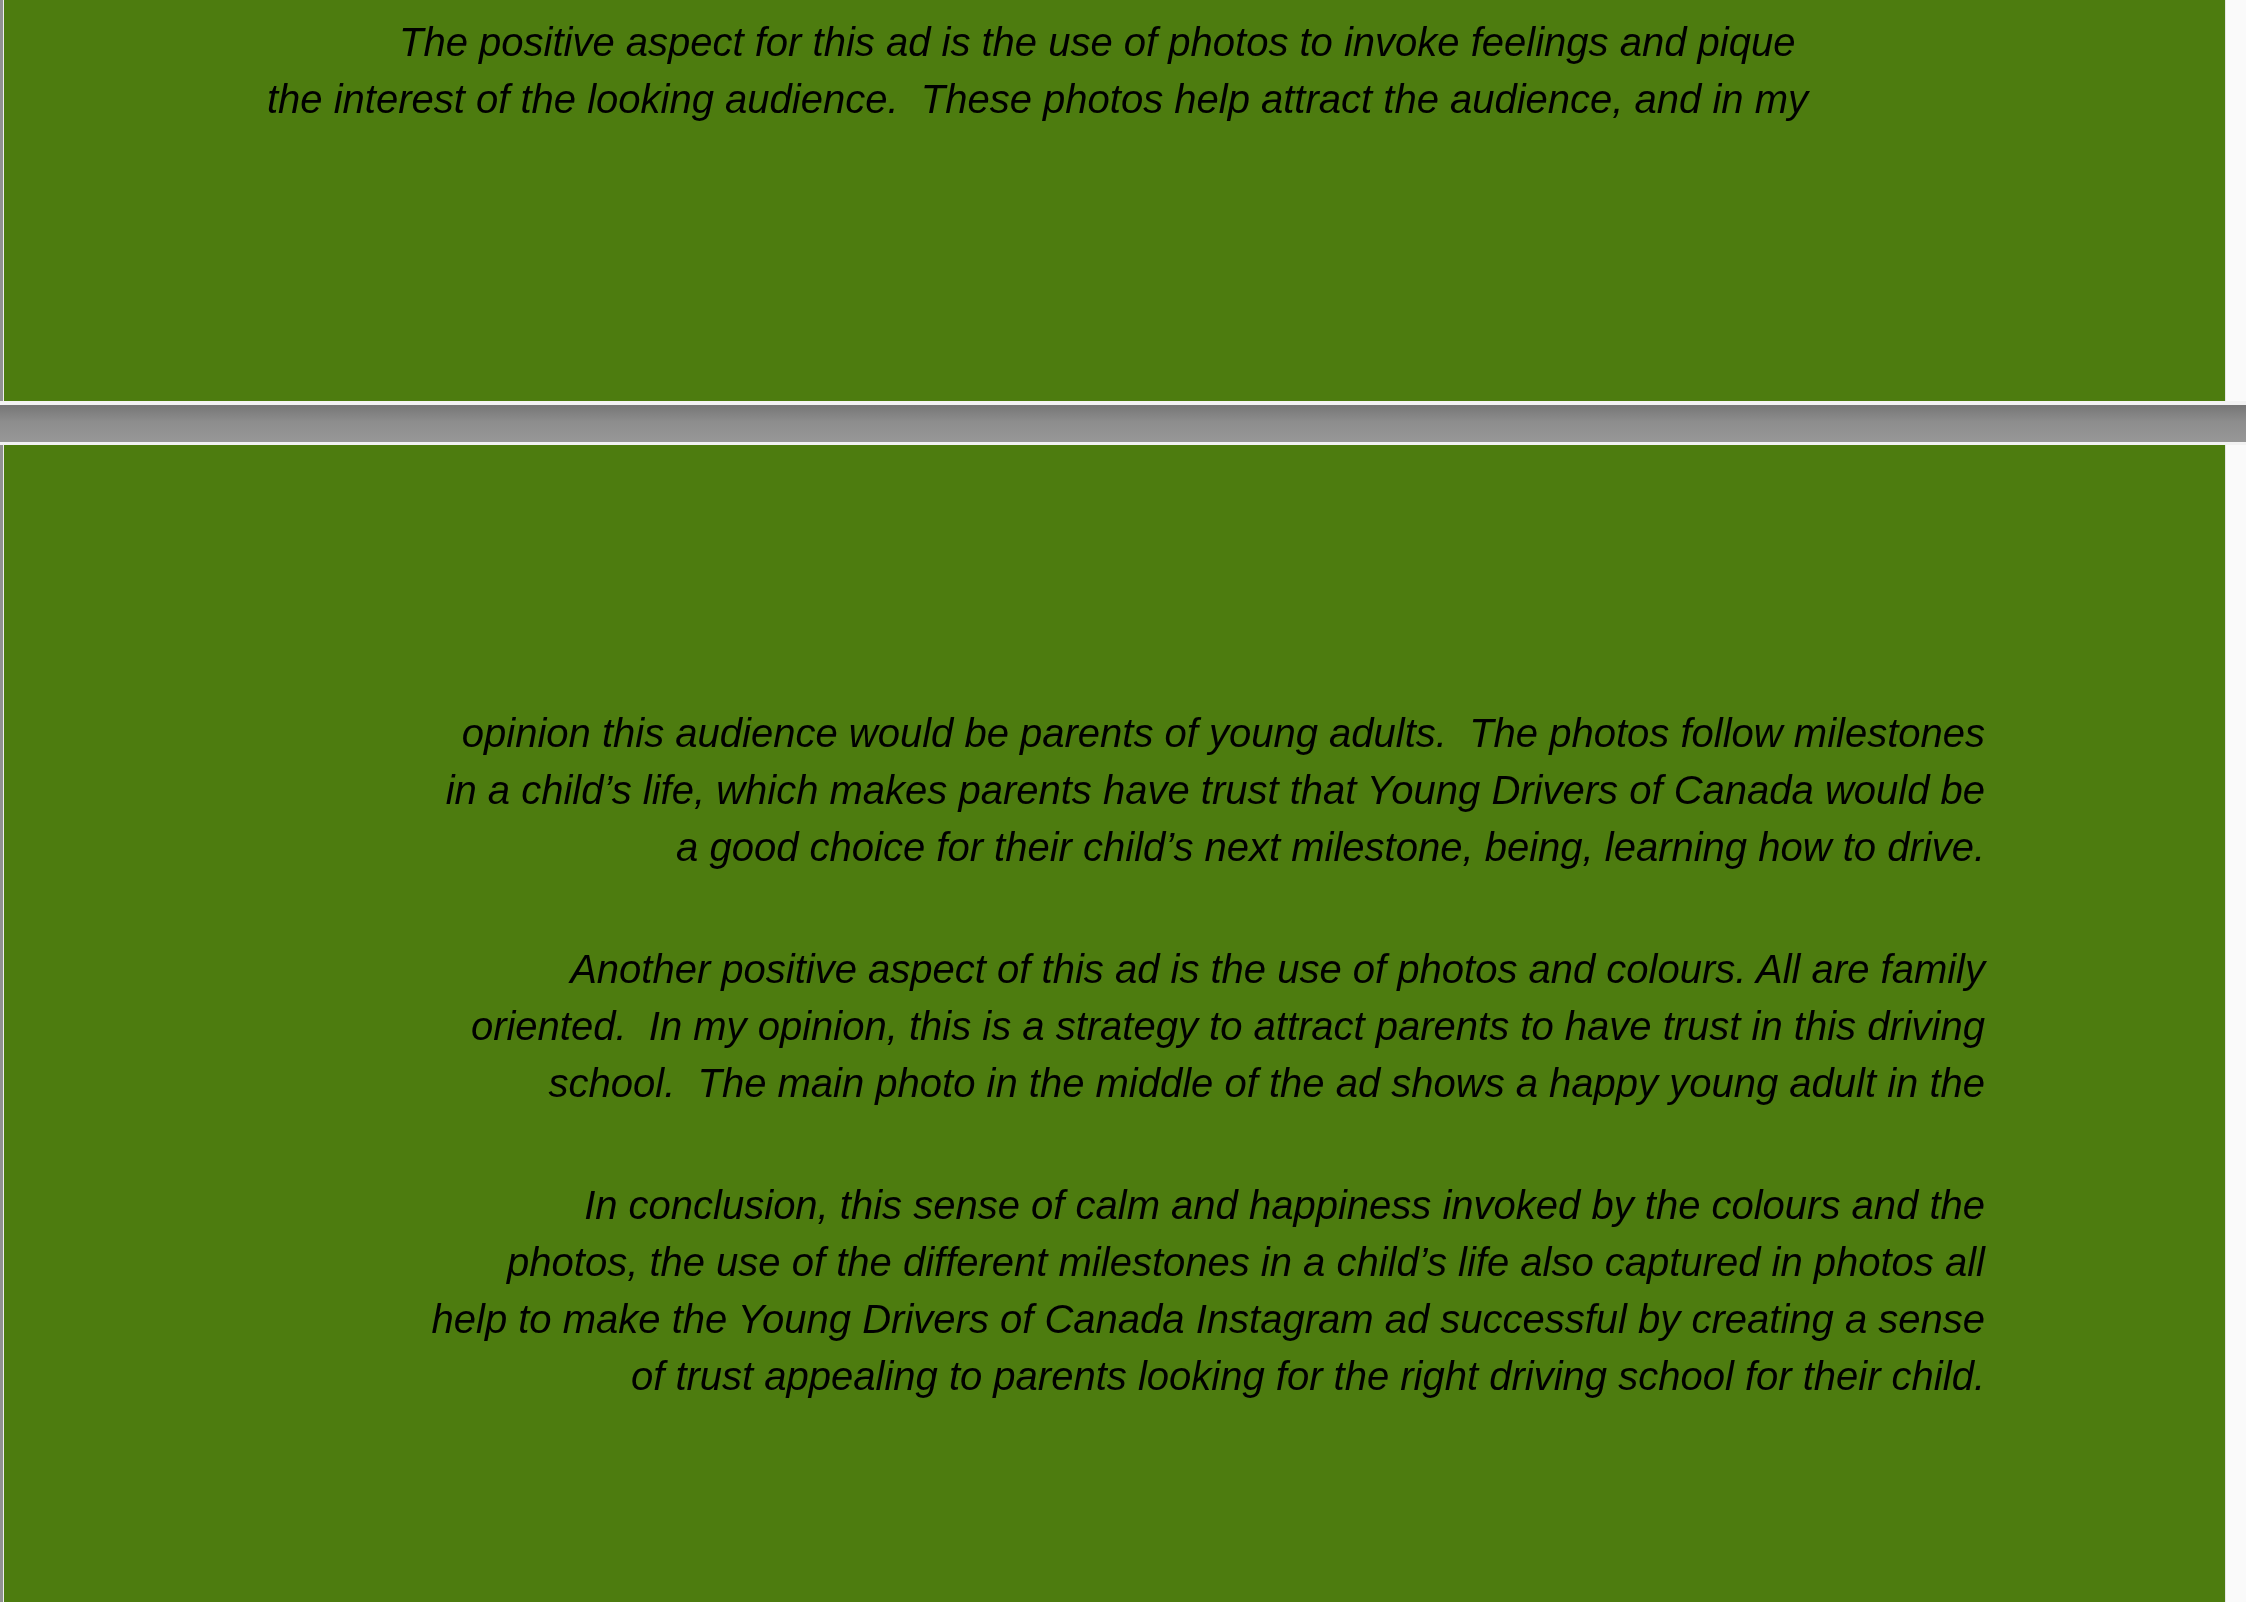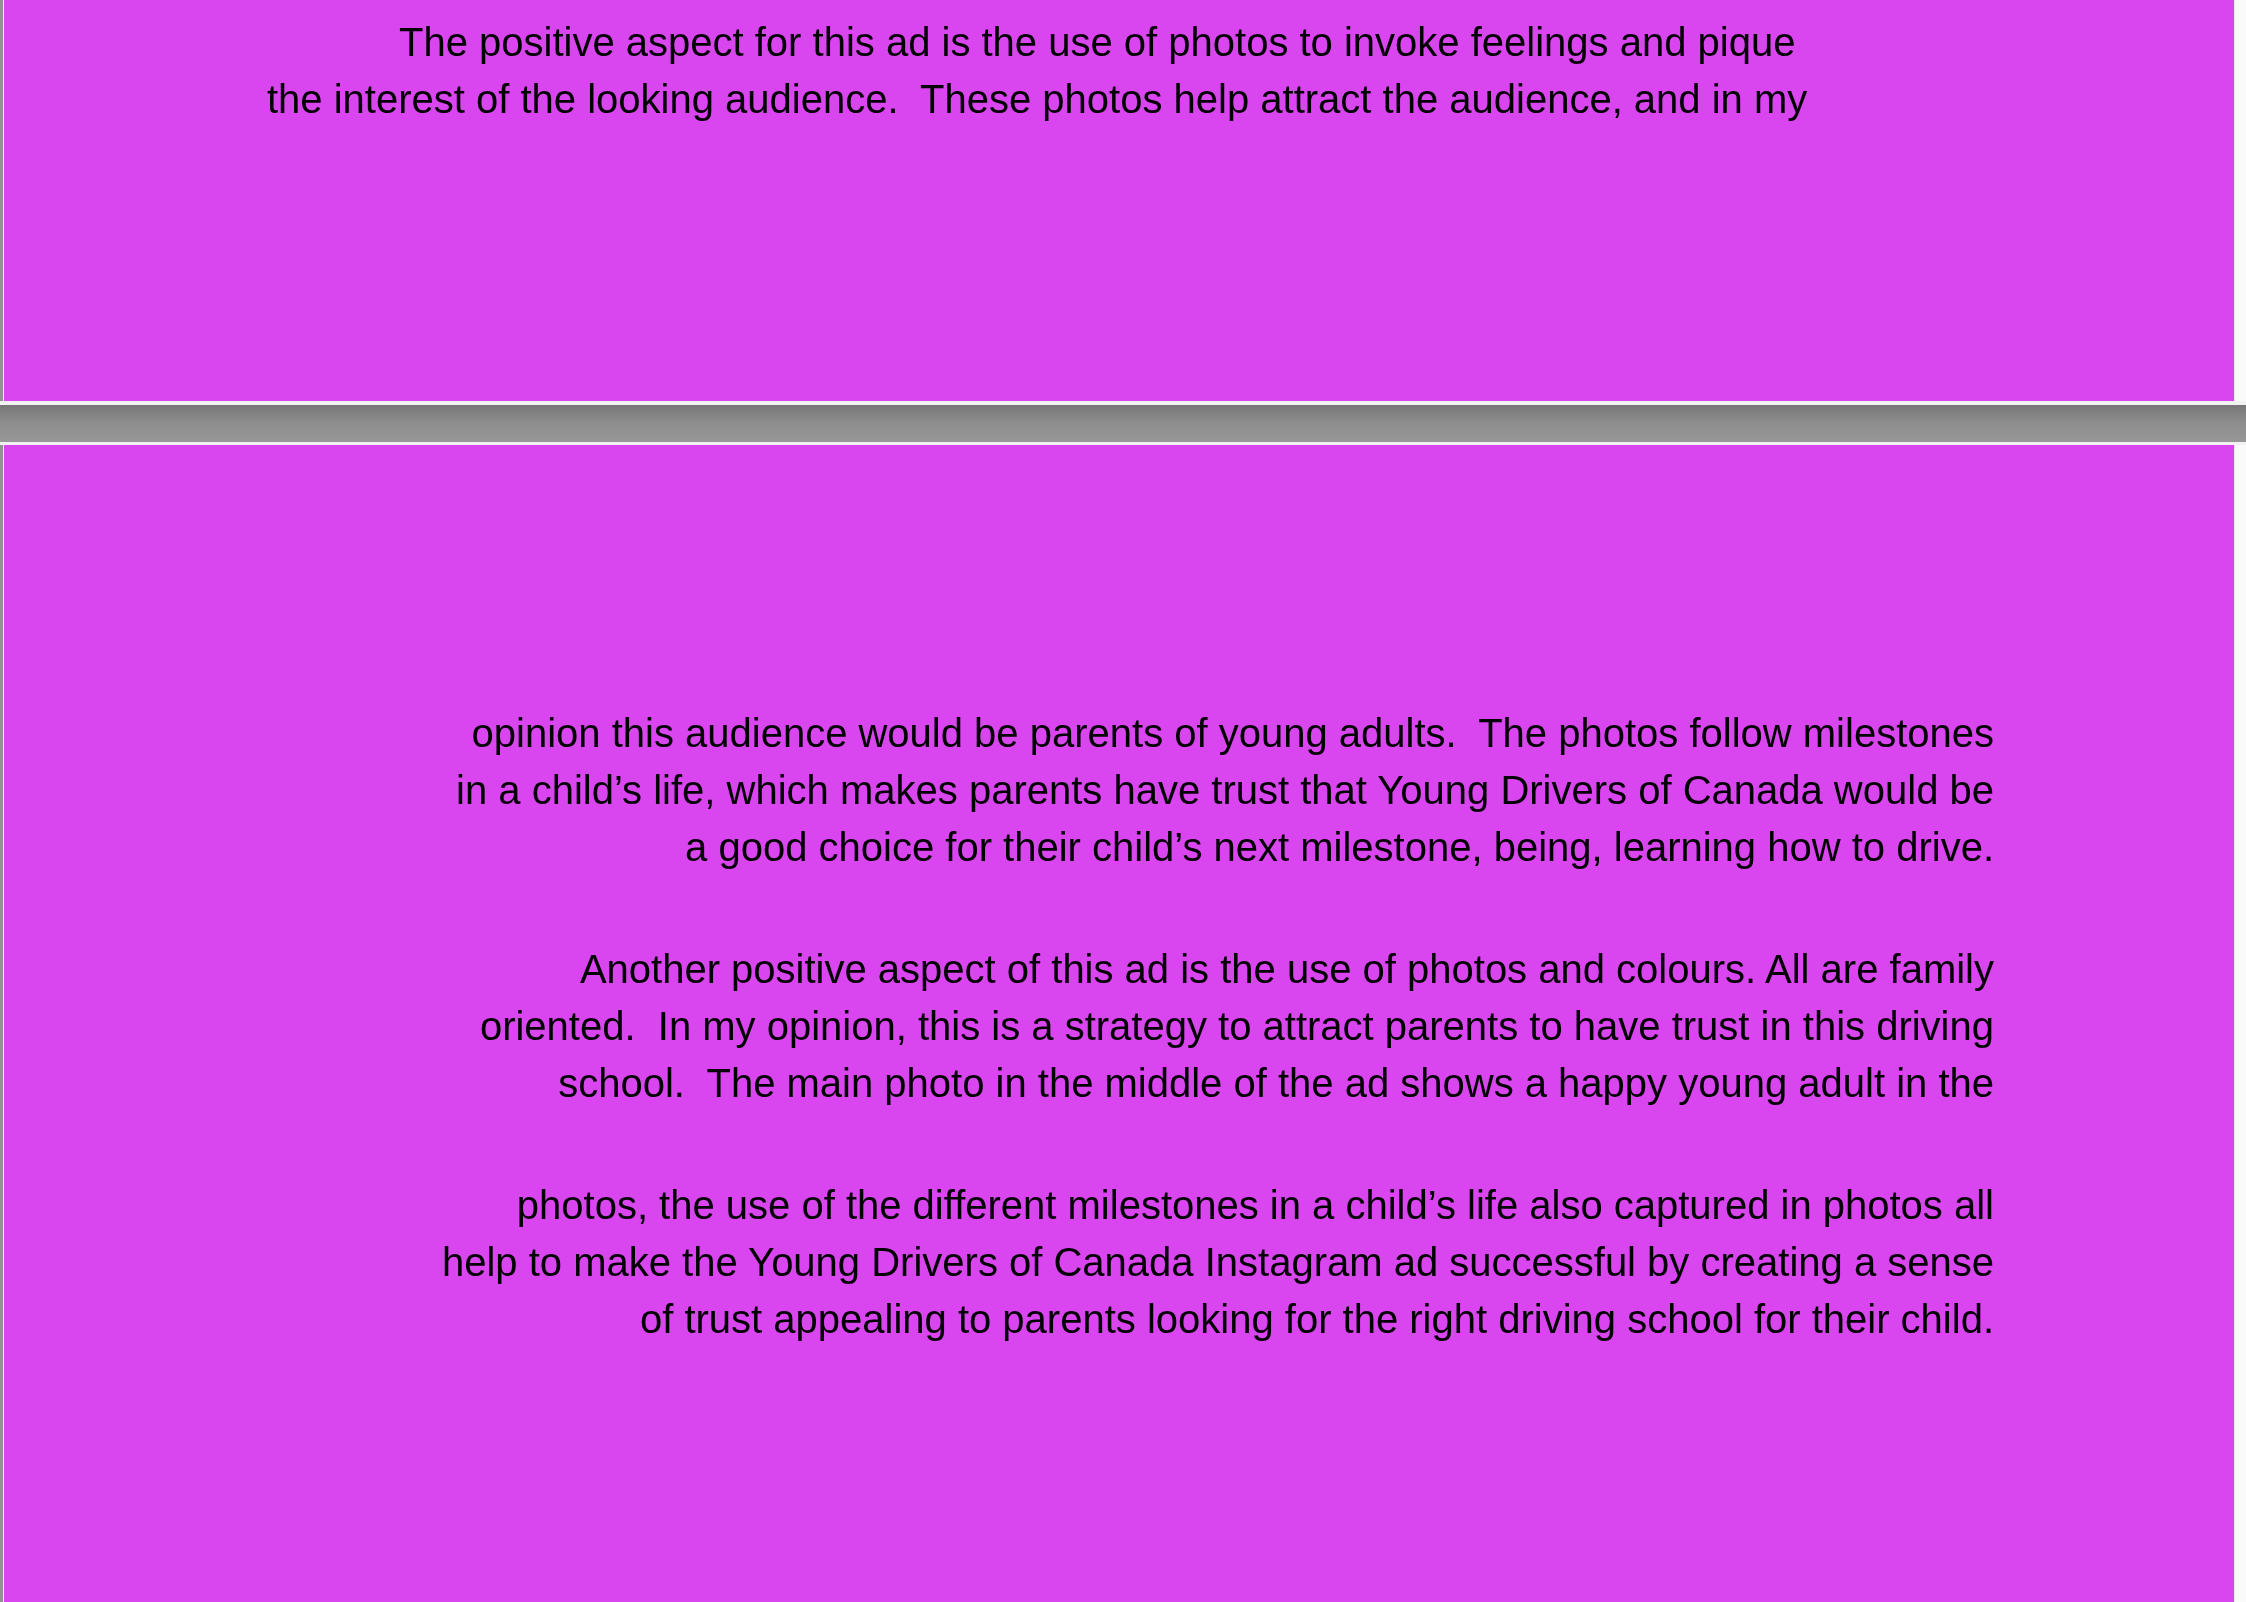--- a/index.html
+++ b/index.html
@@ -23,25 +23,26 @@
     left: 0;
     top: 0;
     width: 3px;
     height: 1602px;
     background: #919191;
     z-index: 3;
   }
   .page {
     position: absolute;
     left: 3px;
-    right: 11px;
-    background: #d946ef;
+    right: 20px;
+    background: #4d7c0f;
     border-left: 1px solid #ededed;
     border-right: 1px solid #e6e6e6;
     z-index: 1;
+    font-style: italic;
   }
   .page-1 {
     top: 0;
     height: 401px;
   }
   .page-2 {
     top: 445px;
     height: 1157px;
     text-align: right;
   }
@@ -110,20 +111,21 @@
         <div class="line">opinion this audience would be parents of young adults.  The photos follow milestones</div>
         <div class="line">in a child’s life, which makes parents have trust that Young Drivers of Canada would be</div>
         <div class="line">a good choice for their child’s next milestone, being, learning how to drive.</div>
       </div>
       <div class="para">
         <div class="line indent">Another positive aspect of this ad is the use of photos and colours. All are family</div>
         <div class="line">oriented.  In my opinion, this is a strategy to attract parents to have trust in this driving</div>
         <div class="line">school.  The main photo in the middle of the ad shows a happy young adult in the</div>
       </div>
       <div class="para">
+        <div class="line indent">In conclusion, this sense of calm and happiness invoked by the colours and the</div>
         <div class="line">photos, the use of the different milestones in a child’s life also captured in photos all</div>
         <div class="line">help to make the Young Drivers of Canada Instagram ad successful by creating a sense</div>
         <div class="line">of trust appealing to parents looking for the right driving school for their child.</div>
       </div>
     </div>
   </div>
 
 </div>
 
 </body></html>

